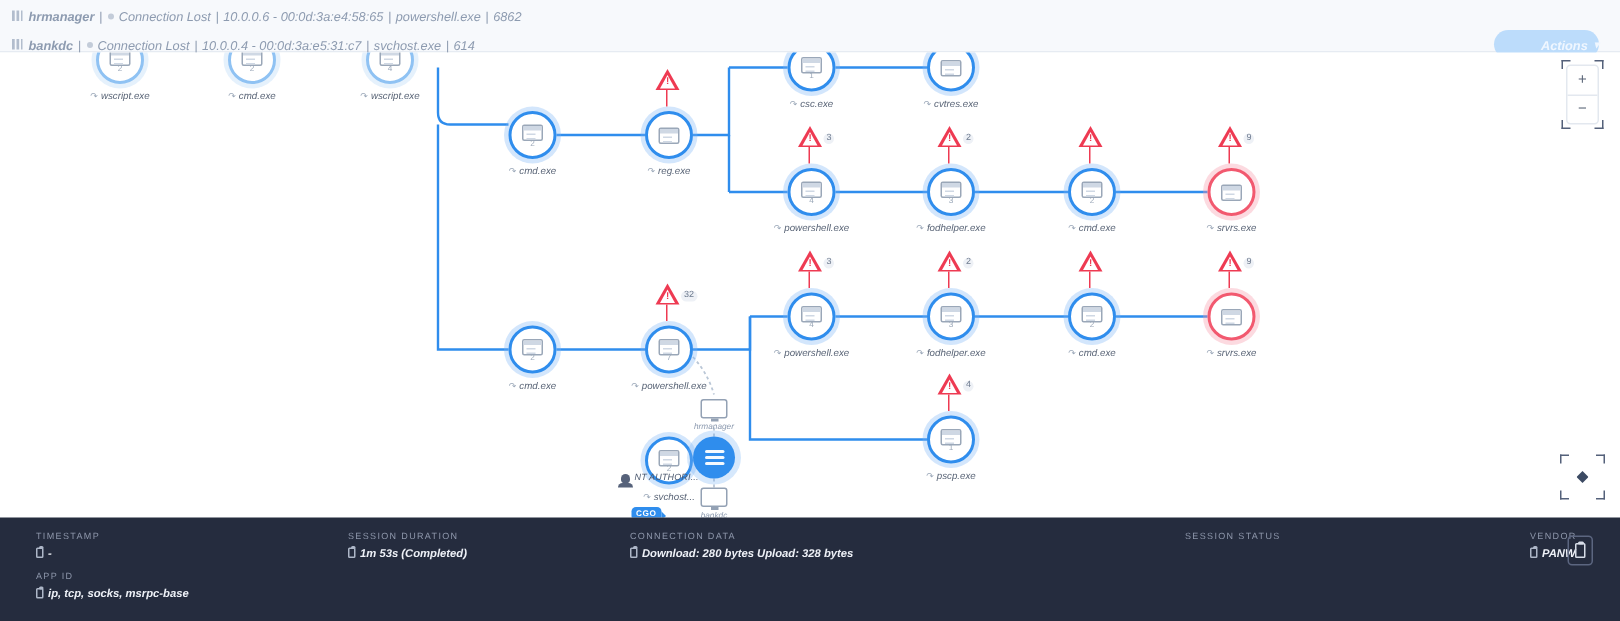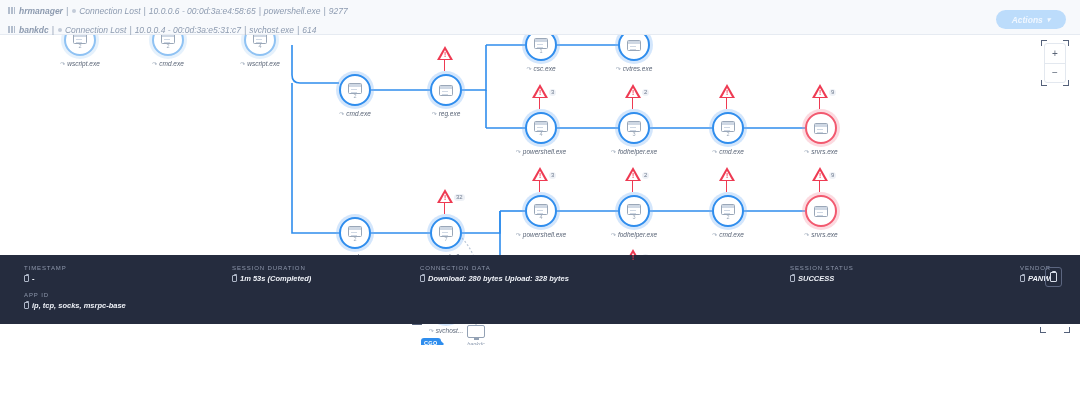--- a/index.html
+++ b/index.html
@@ -2,21 +2,21 @@
 <html><head>
 <meta charset="utf-8">
 <style>
   * { box-sizing: border-box; margin: 0; padding: 0; }
   html, body {
     width: 1080px; height: 414px;
     overflow: hidden;
     font-family: "Liberation Sans", sans-serif;
     background: #ffffff;
   }
-  #app { position: relative; width: 1080px; height: 324px; background:#fff; }
+  #app { position: relative; width: 1080px; height: 414px; background:#fff; }
 
   
   .topbar {
     position: absolute; top:0; left:0; width:1080px; height:35px;
     background:#f7f9fc; border-bottom:1px solid #e6ebf2;
     padding: 3px 0 0 8px;
   }
   .banner-row {
     display:flex; align-items:center;
     height:15px; font-size:8.5px; color:#8d9bb0;
@@ -29,25 +29,25 @@
       linear-gradient(to right,#aab6c8 2px, transparent 2px) 0 0/3px 3px repeat;
     opacity:.9;
   }
   .bnr-host { font-weight:bold; color:#8d9bb0; }
   .bnr-sep { margin:0 3px; }
   .bnr-dot {
     display:inline-block; width:4px;height:4px;border-radius:50%;
     background:#c3ccd9; margin:0 3px 0 1px;
   }
   .actions-btn {
-    position:absolute; right:14px; top:10px;
+    position:absolute; right:14px; top:20px;
     width:70px; height:19px; border-radius:10px;
     background:#bcdcfb; color:#f0f7ff;
     font-size:8.5px; font-style:italic; font-weight:bold;
-    display:flex; align-items:center; justify-content:center; gap:4px;
+    display:flex; align-items:center; justify-content:flex-end; gap:4px;
     cursor:pointer;
   }
   .actions-btn .chev { font-size:7px; }
 
   
   .canvas {
     position:absolute; top:35px; left:0; width:1080px; height:310px;
     background:#ffffff; overflow:hidden;
   }
   .edges { position:absolute; inset:0; }
@@ -261,21 +261,21 @@
       <span class="grid-ico"></span>
       <span class="bnr-host">hrmanager</span>
       <span class="bnr-sep">|</span>
       <span class="bnr-dot"></span>
       <span>Connection Lost</span>
       <span class="bnr-sep">|</span>
       <span>10.0.0.6 - 00:0d:3a:e4:58:65</span>
       <span class="bnr-sep">|</span>
       <span>powershell.exe</span>
       <span class="bnr-sep">|</span>
-      <span>9277</span>
+      <span>6862</span>
     </div>
     <div class="banner-row" style="margin-top:4px">
       <span class="grid-ico"></span>
       <span class="bnr-host">bankdc</span>
       <span class="bnr-sep">|</span>
       <span class="bnr-dot"></span>
       <span>Connection Lost</span>
       <span class="bnr-sep">|</span>
       <span>10.0.0.4 - 00:0d:3a:e5:31:c7</span>
       <span class="bnr-sep">|</span>
@@ -607,24 +607,20 @@
         <div class="dcell">
           <div class="dlab">CONNECTION DATA</div>
           <div class="dval">
             <span class="cpico"></span>
             <span>Download: 280 bytes Upload: 328 bytes</span>
           </div>
         </div>
         <div class="dcell"></div>
         <div class="dcell">
           <div class="dlab">SESSION STATUS</div>
-          <div class="dval">
-            <span class="cpico"></span>
-            <span>SUCCESS</span>
-          </div>
         </div>
         <div class="dcell">
           <div class="dlab">VENDOR</div>
           <div class="dval">
             <span class="cpico"></span>
             <span>PANW</span>
           </div>
         </div>
         <div class="dcell">
           <div class="dlab">APP ID</div>

